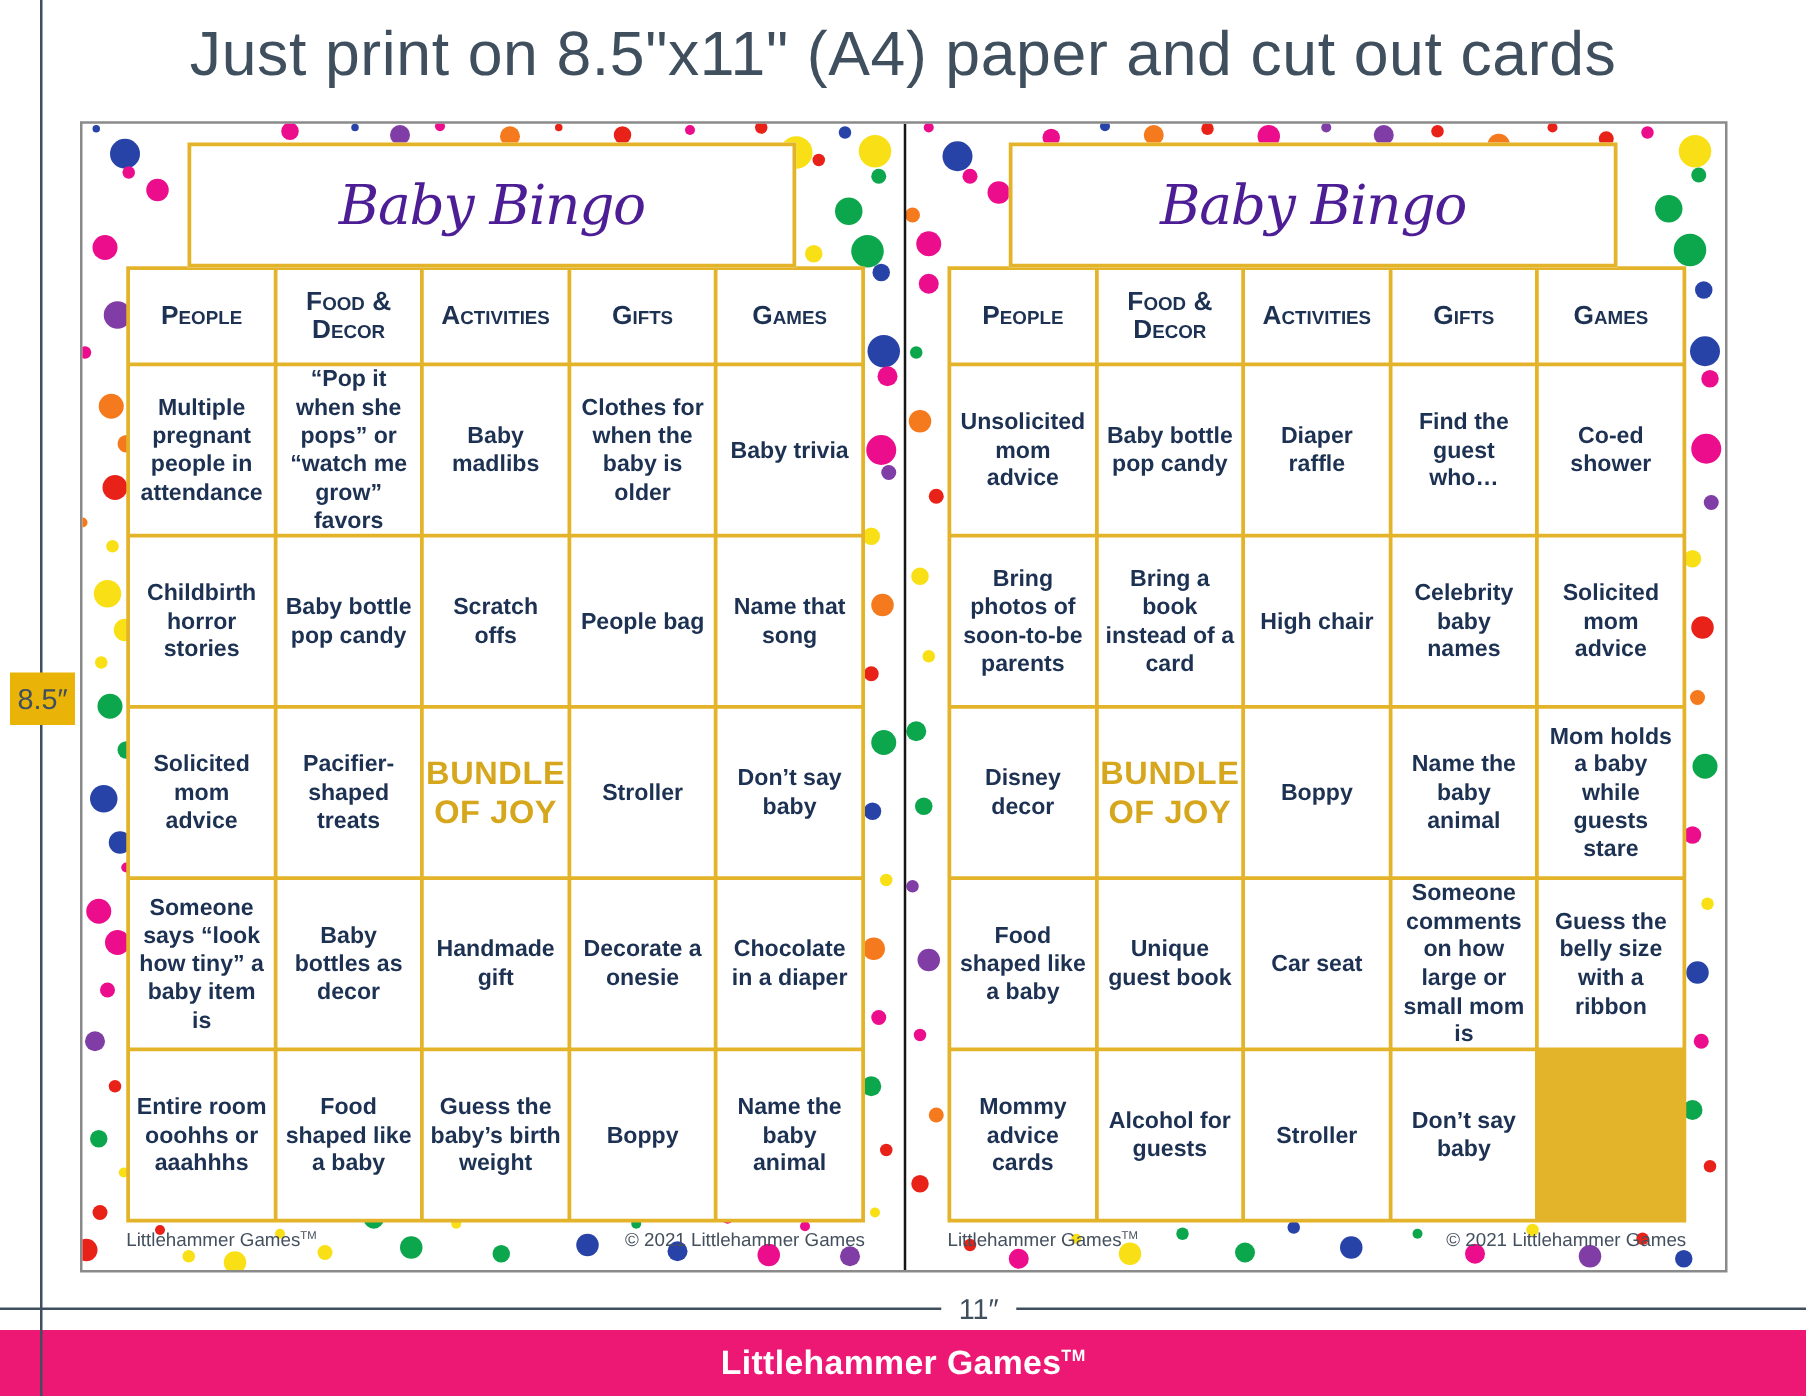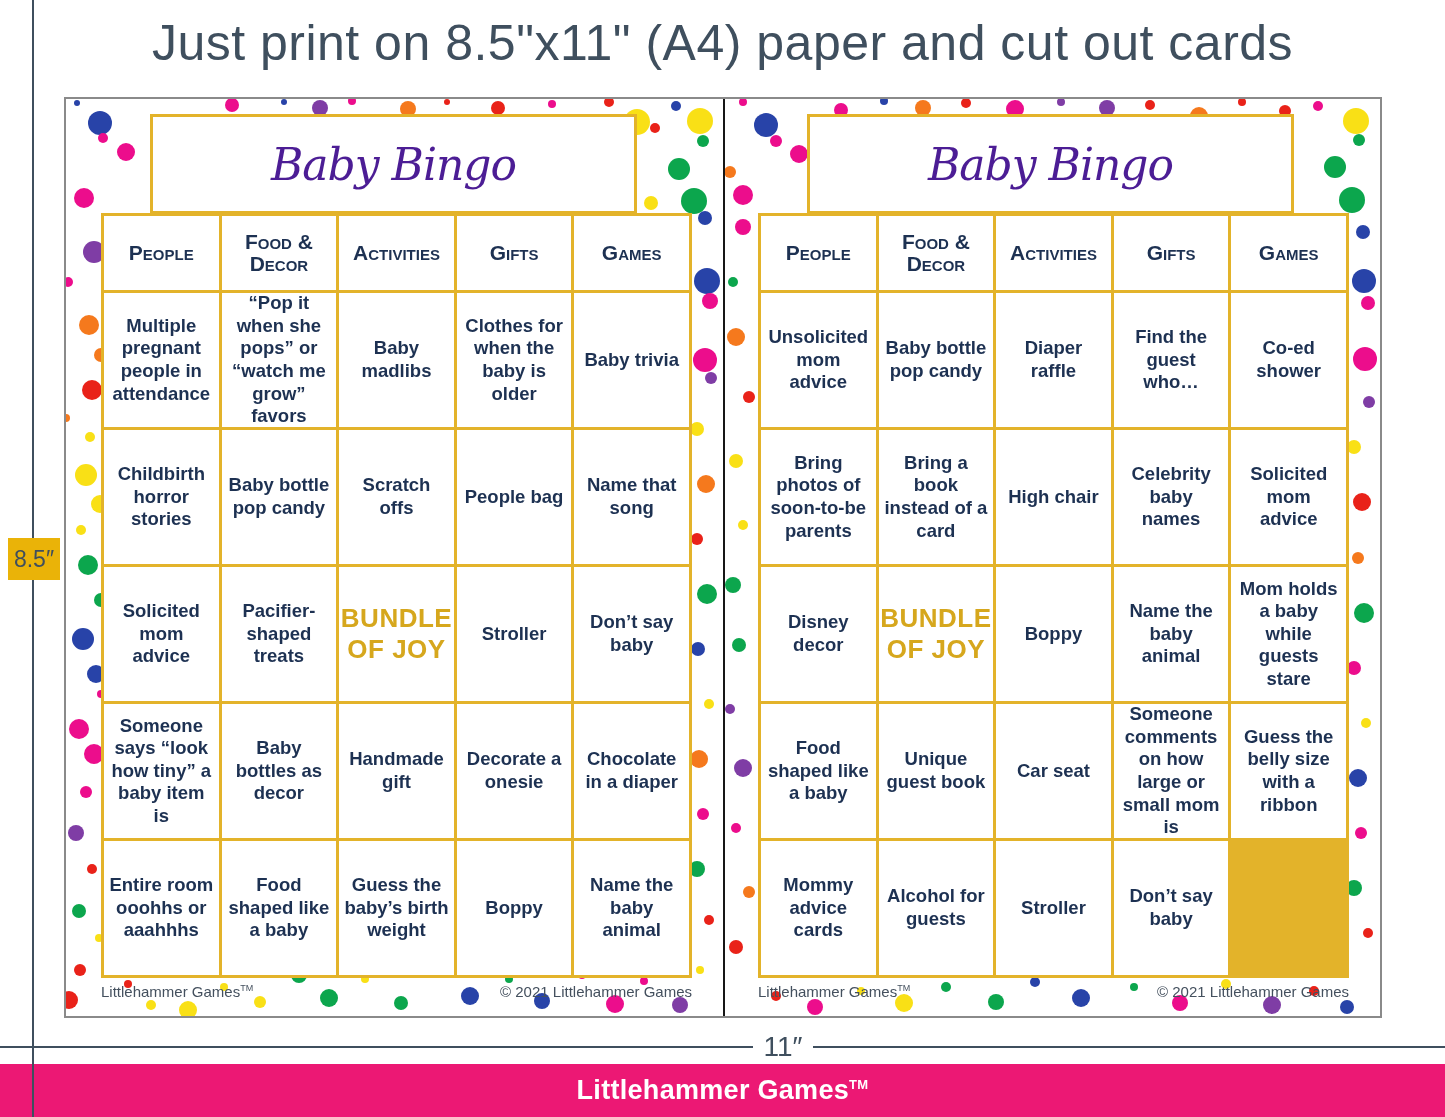--- a/index.html
+++ b/index.html
@@ -14,21 +14,21 @@
   }
   
   .dim-v{position:absolute;left:32px;top:0;width:2px;height:1117px;background:#3f4f5e;z-index:6;}
   .dim-v-label{
     position:absolute;left:8px;top:538px;width:52px;height:42px;background:#eab308;z-index:7;
     display:flex;align-items:center;justify-content:center;font-size:23px;color:#3f4f5e;
   }
   .dim-h{position:absolute;left:0;top:1046px;width:1445px;height:2px;background:#3f4f5e;z-index:6;}
   .dim-h-label{
     position:absolute;left:753px;top:1030px;width:60px;height:34px;background:#fff;z-index:7;
-    display:flex;align-items:center;justify-content:center;font-size:28px;color:#3f4f5e;
+    display:flex;align-items:center;justify-content:center;font-size:23px;color:#3f4f5e;
   }
   
   .page{
     position:absolute;left:64px;top:97px;width:1318px;height:921px;box-sizing:border-box;
     border:2px solid #8a8a8a;background:#fff;overflow:hidden;display:flex;
   }
   .cut-line{position:absolute;left:657px;top:0;width:2px;height:100%;background:#161616;z-index:4;}
   .card{position:relative;width:659px;height:100%;overflow:hidden;}
   .dots{position:absolute;inset:0;z-index:1;}
   .dot{position:absolute;border-radius:50%;transform:translate(-50%,-50%);}

